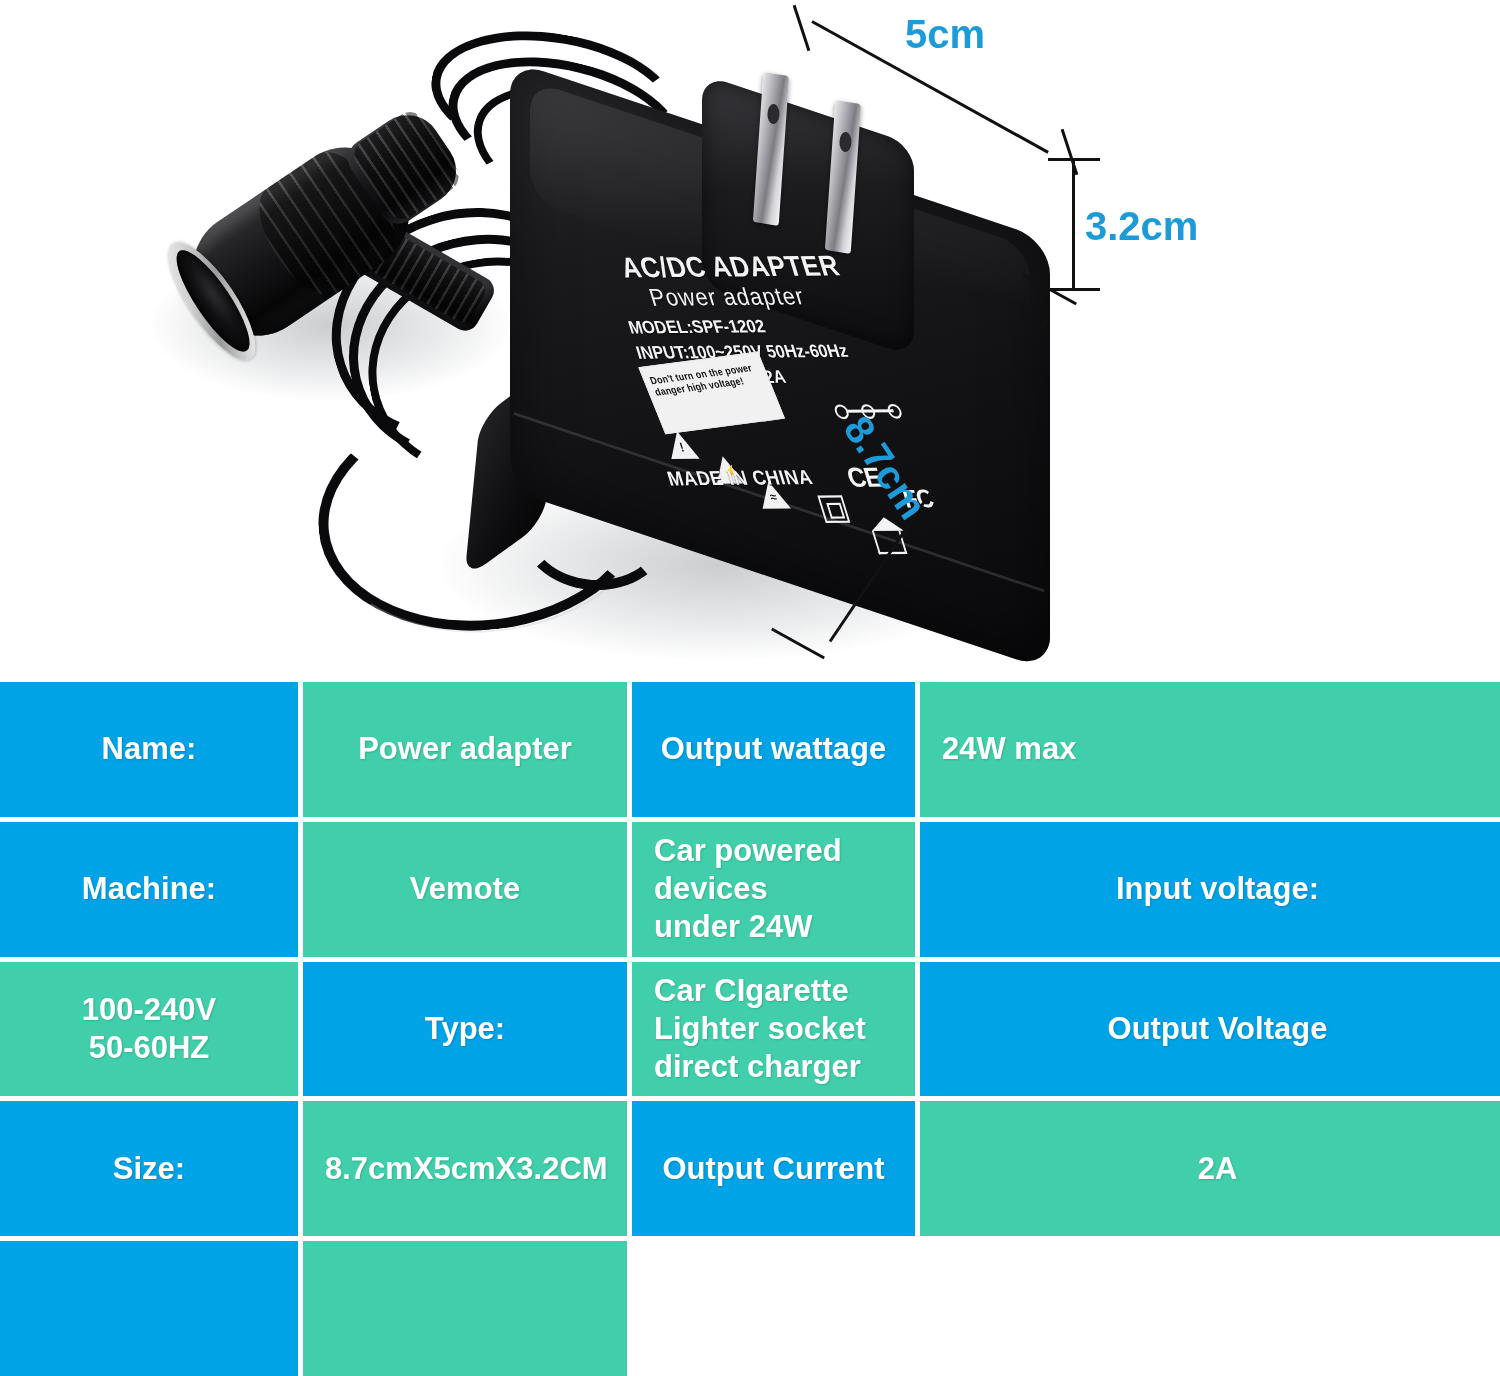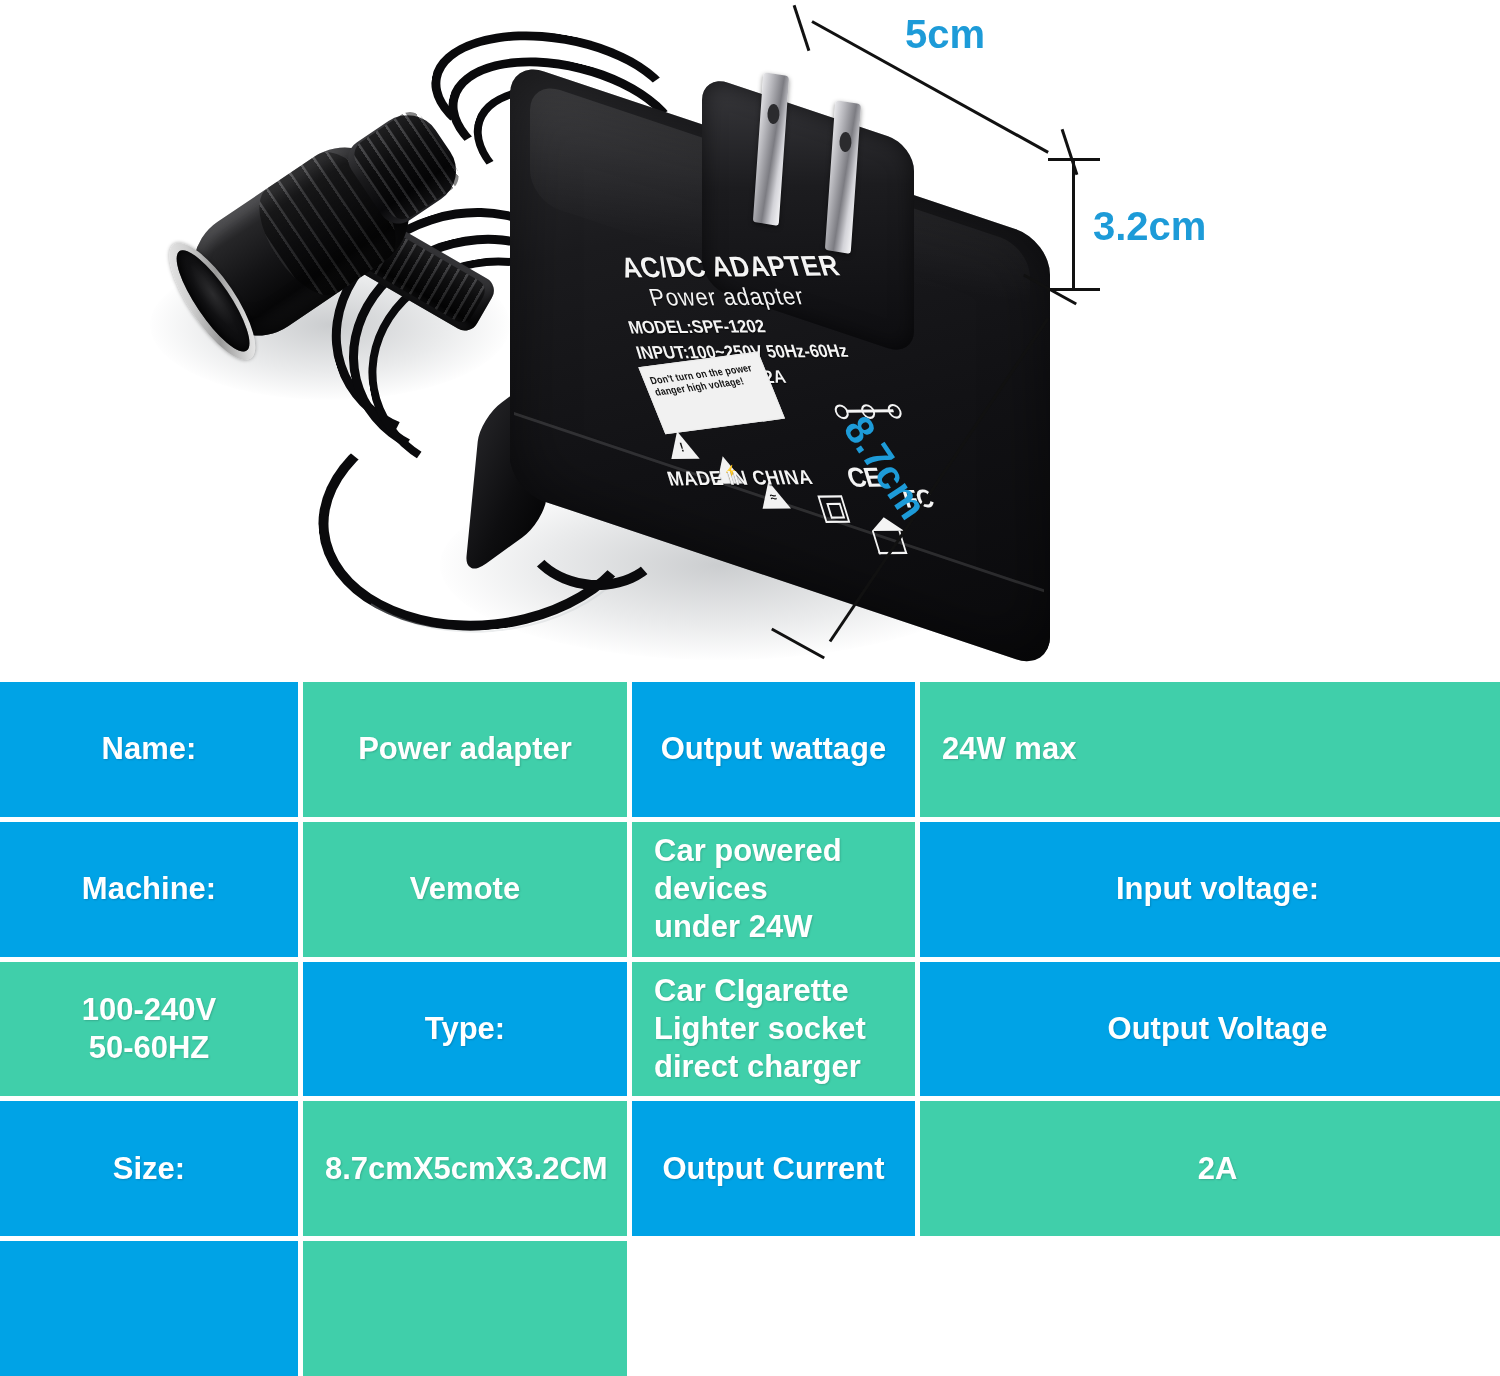--- a/index.html
+++ b/index.html
@@ -309,21 +309,21 @@
   
   .dimline { position: absolute; background: #111; }
   .dimtext {
     position: absolute;
     color: #1D9BD8;
     font-weight: 700;
     font-family: "Liberation Sans", sans-serif;
     white-space: nowrap;
   }
   #dim-5cm   { left: 905px; top: 12px;  font-size: 40px; }
-  #dim-32cm  { left: 1085px; top: 204px; font-size: 40px; margin-left: 8px; }
+  #dim-32cm  { left: 1085px; top: 204px; font-size: 40px; }
   #dim-87cm  { left: 872px; top: 408px; font-size: 40px;
                transform: rotate(56deg); transform-origin: left top; }
 
   
   #spec-table {
     position: absolute;
     left: 0; top: 682px;
     width: 1356px; height: 694px;
     display: grid;
     grid-template-columns: 298px 324px 283px 595px;

